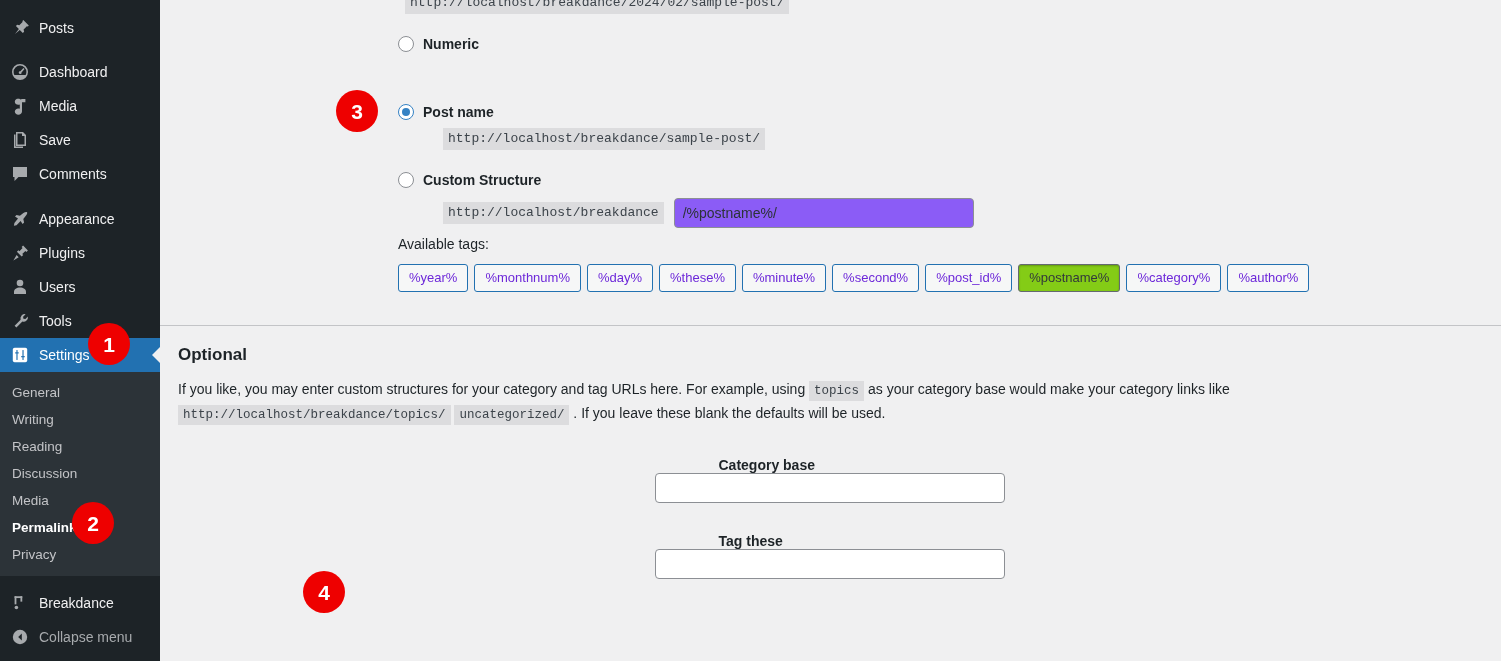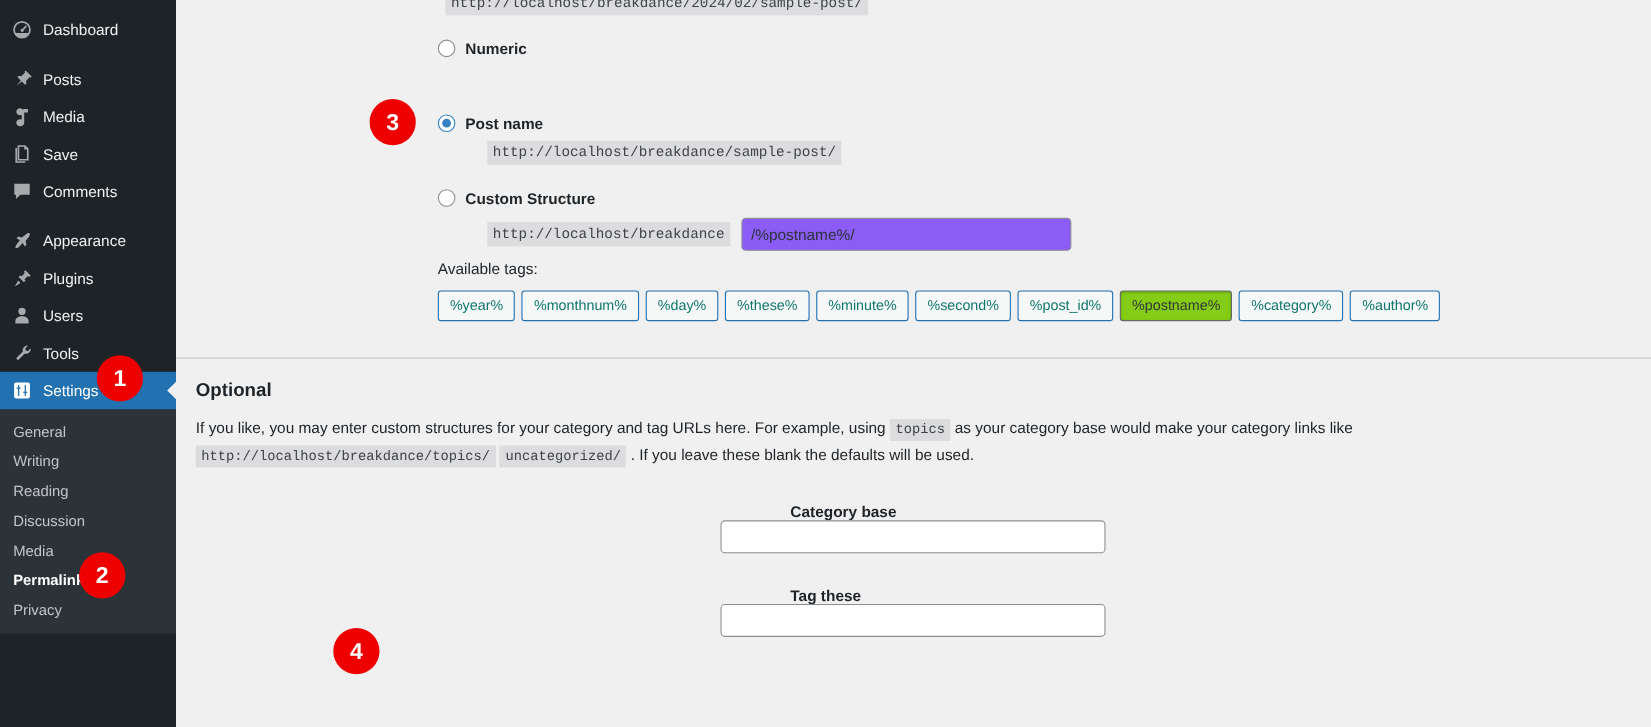--- a/index.html
+++ b/index.html
@@ -142,21 +142,21 @@
     padding: 0 8px;
     vertical-align: middle;
     margin-left: 10px;
   }
 
   .avail-label { font-size: 14px; color: #1d2327; }
   .tag-row { display: flex; gap: 6px; }
   .tag-btn {
     border: 1px solid #2271b1;
     background: #f6f7f7;
-    color: #0f766e;
+    color: #6d28d9;
     border-radius: 3px;
     font-family: "Liberation Sans", sans-serif;
     font-size: 13px;
     height: 28px;
     padding: 0 10px;
     cursor: pointer;
     line-height: 26px;
     white-space: nowrap;
   }
   .tag-btn.active {
@@ -225,36 +225,36 @@
     display: flex; align-items: center; justify-content: center;
     z-index: 60;
     line-height: 1;
   }
 </style>
 </head>
 <body>
 
 <div id="adminmenu">
 
+  <div class="menu-top sep-before">
+    <span class="mi-ico">
+      <svg width="20" height="20" viewBox="0 0 20 20" fill="currentColor">
+          <path d="M13.3 2.1l-1.1 1.1.6.6-3.5 3.5-2.1-.5-1.3 1.3 3 3-3.9 4.8 4.8-3.9 3 3 1.3-1.3-.5-2.1 3.5-3.5.6.6 1.1-1.1-5.5-5.5z"></path>
+        </svg>
+    </span>
+    <span class="mi-label">Posts</span>
+  </div>
+
   <div class="menu-top" style="margin-top:10px">
     <span class="mi-ico">
       <svg width="20" height="20" viewBox="0 0 20 20" fill="currentColor">
           <path d="M10 2a8 8 0 100 16 8 8 0 000-16zm0 1.6a6.4 6.4 0 016.4 6.4c0 1.1-.28 2.1-.77 3H4.37A6.37 6.37 0 013.6 10 6.4 6.4 0 0110 3.6zm3.4 2.4l-3 3.3a1.4 1.4 0 101.1 1.1l3-3.3-1.1-1.1z"></path>
         </svg>
     </span>
     <span class="mi-label">Dashboard</span>
-  </div>
-
-  <div class="menu-top sep-before">
-    <span class="mi-ico">
-      <svg width="20" height="20" viewBox="0 0 20 20" fill="currentColor">
-          <path d="M13.3 2.1l-1.1 1.1.6.6-3.5 3.5-2.1-.5-1.3 1.3 3 3-3.9 4.8 4.8-3.9 3 3 1.3-1.3-.5-2.1 3.5-3.5.6.6 1.1-1.1-5.5-5.5z"></path>
-        </svg>
-    </span>
-    <span class="mi-label">Posts</span>
   </div>
 
   <div class="menu-top">
     <span class="mi-ico">
       <svg width="20" height="20" viewBox="0 0 20 20" fill="currentColor">
           <path d="M8.4 2.5c-2 0-3.6 1.4-3.6 3.2 0 1.7 1.6 3.1 3.6 3.1.5 0 1-.1 1.4-.3v4.2c-.4-.2-.9-.3-1.4-.3-2 0-3.6 1.4-3.6 3.1s1.6 3.2 3.6 3.2 3.6-1.4 3.6-3.2V6.6c0-.2.1-.3.3-.3h3.1V3.1h-3.4c-.6 0-1.1.2-1.5.5-.6-.7-1.5-1.1-2.5-1.1z"></path>
         </svg>
     </span>
     <span class="mi-label">Media</span>
   </div>
@@ -332,20 +332,43 @@
   <div id="submenu">
     <span class="submenu-item">General</span>
     <span class="submenu-item">Writing</span>
     <span class="submenu-item">Reading</span>
     <span class="submenu-item">Discussion</span>
     <span class="submenu-item">Media</span>
     <span class="submenu-item current">Permalinks</span>
     <span class="submenu-item">Privacy</span>
   </div>
 
+  <div class="menu-bottom-wrap">
+    <div class="menu-top">
+      <span class="mi-ico">
+        <svg width="18" height="18" viewBox="0 0 20 20" fill="currentColor">
+            <rect x="4" y="2.5" width="2" height="9"></rect>
+            <rect x="10.5" y="2.5" width="2" height="6"></rect>
+            <rect x="4" y="2.5" width="8.5" height="2"></rect>
+            <circle cx="6" cy="15" r="2"></circle>
+          </svg>
+      </span>
+      <span class="mi-label">Breakdance</span>
+    </div>
+
+    <div id="collapse-menu">
+      <span class="mi-ico">
+        <svg width="18" height="18" viewBox="0 0 20 20" fill="currentColor">
+            <circle cx="10" cy="10" r="8"></circle>
+            <path d="M12 6l-4 4 4 4z" fill="#1d2327"></path>
+          </svg>
+      </span>
+      <span class="mi-label">Collapse menu</span>
+    </div>
+  </div>
 </div>
 
 <div id="wpbody">
 
   <div class="perm-top">
     <span class="code-pill first-code">http://localhost/breakdance/2024/02/sample-post/</span>
 
     <div class="perm-row" style="left:238px; top:36px;">
       <div class="perm-label">
         <span class="radio"></span>

